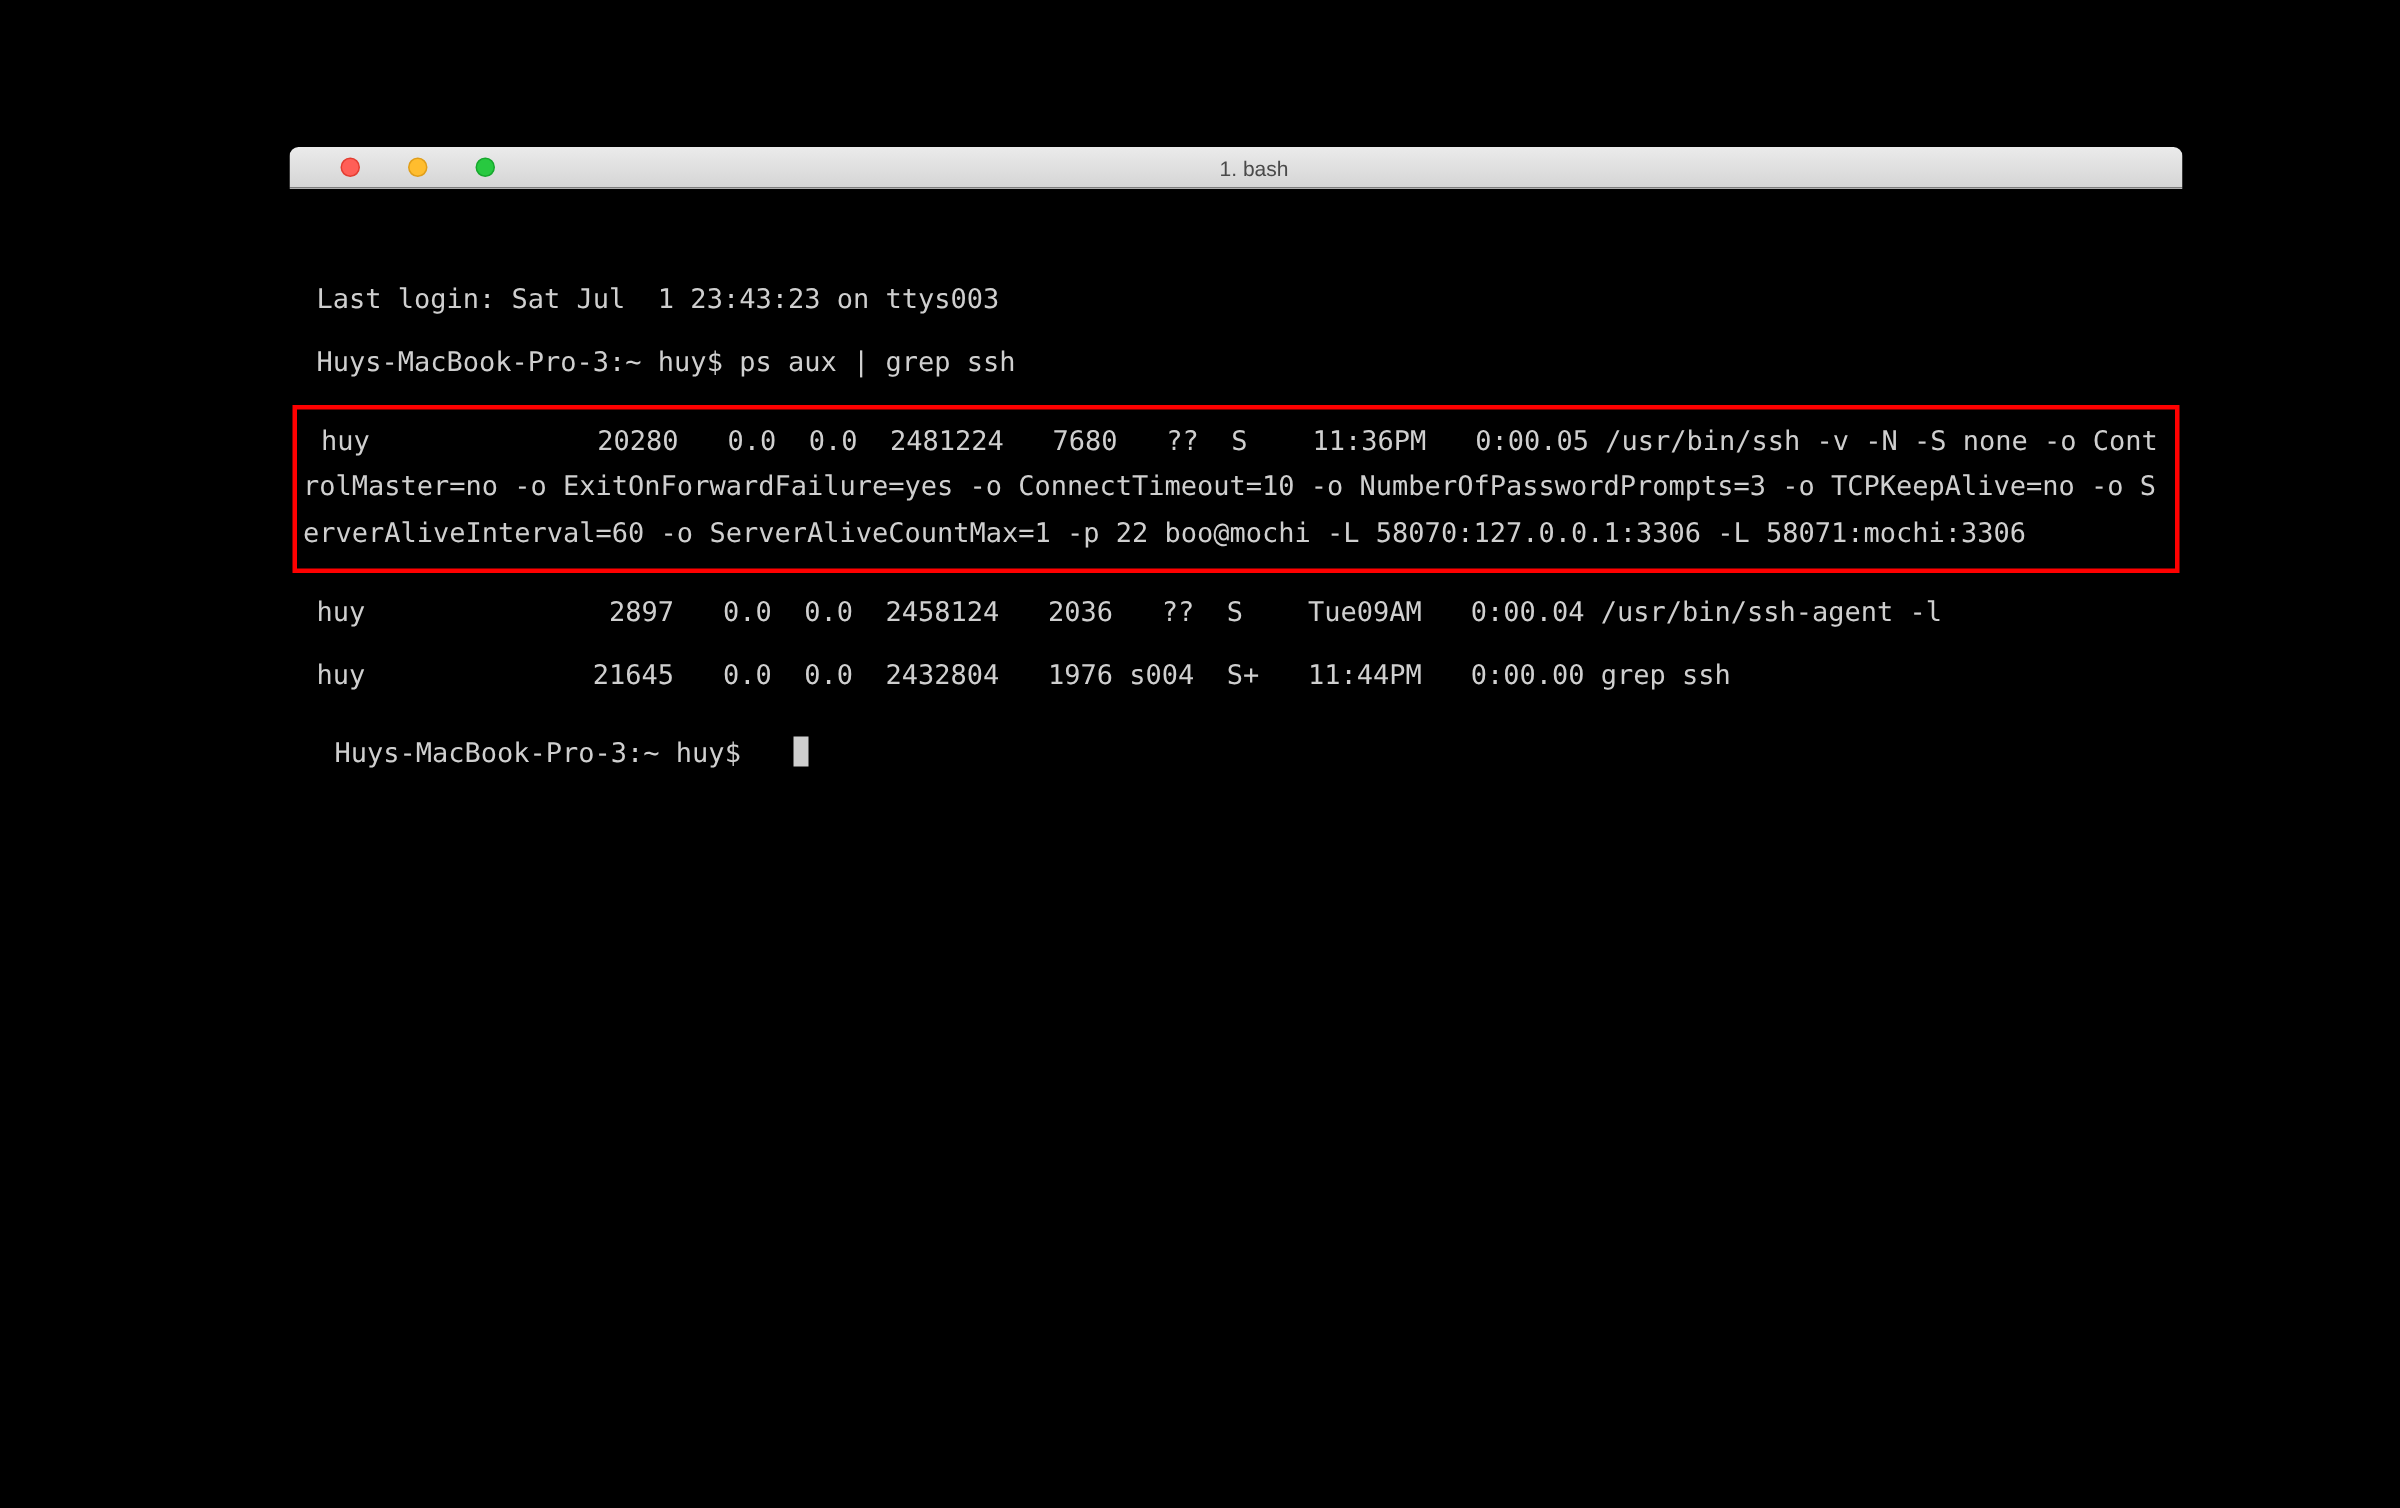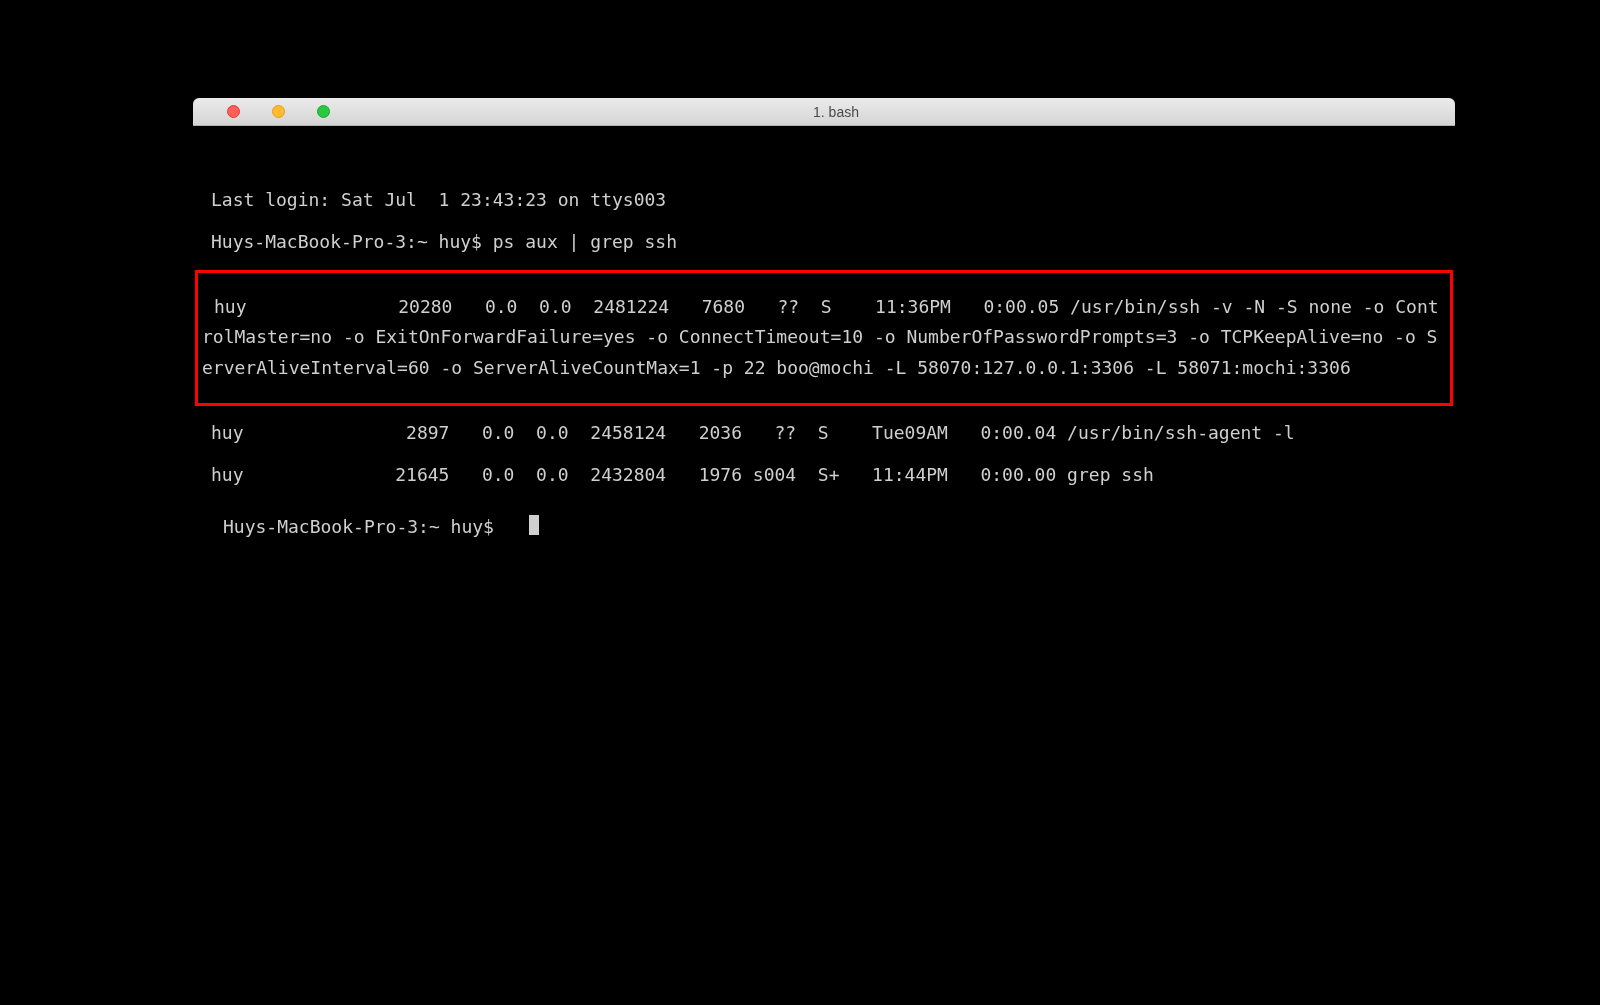--- a/index.html
+++ b/index.html
@@ -81,21 +81,21 @@
       line-height: 1.7;
       padding: 4px 6px;
       white-space: pre-wrap;
       word-break: break-all;
       min-height: 800px;
       position: relative;
     }
     
     .highlight-box {
       border: 3px solid #ff0000;
-      padding: 19px 4px;
+      padding: 7px 4px;
       margin: 0 -4px;
       display: block;
     }
     
     .cursor {
       display: inline-block;
       width: 10px;
       height: 20px;
       background: #cfcfcf;
       vertical-align: text-bottom;

